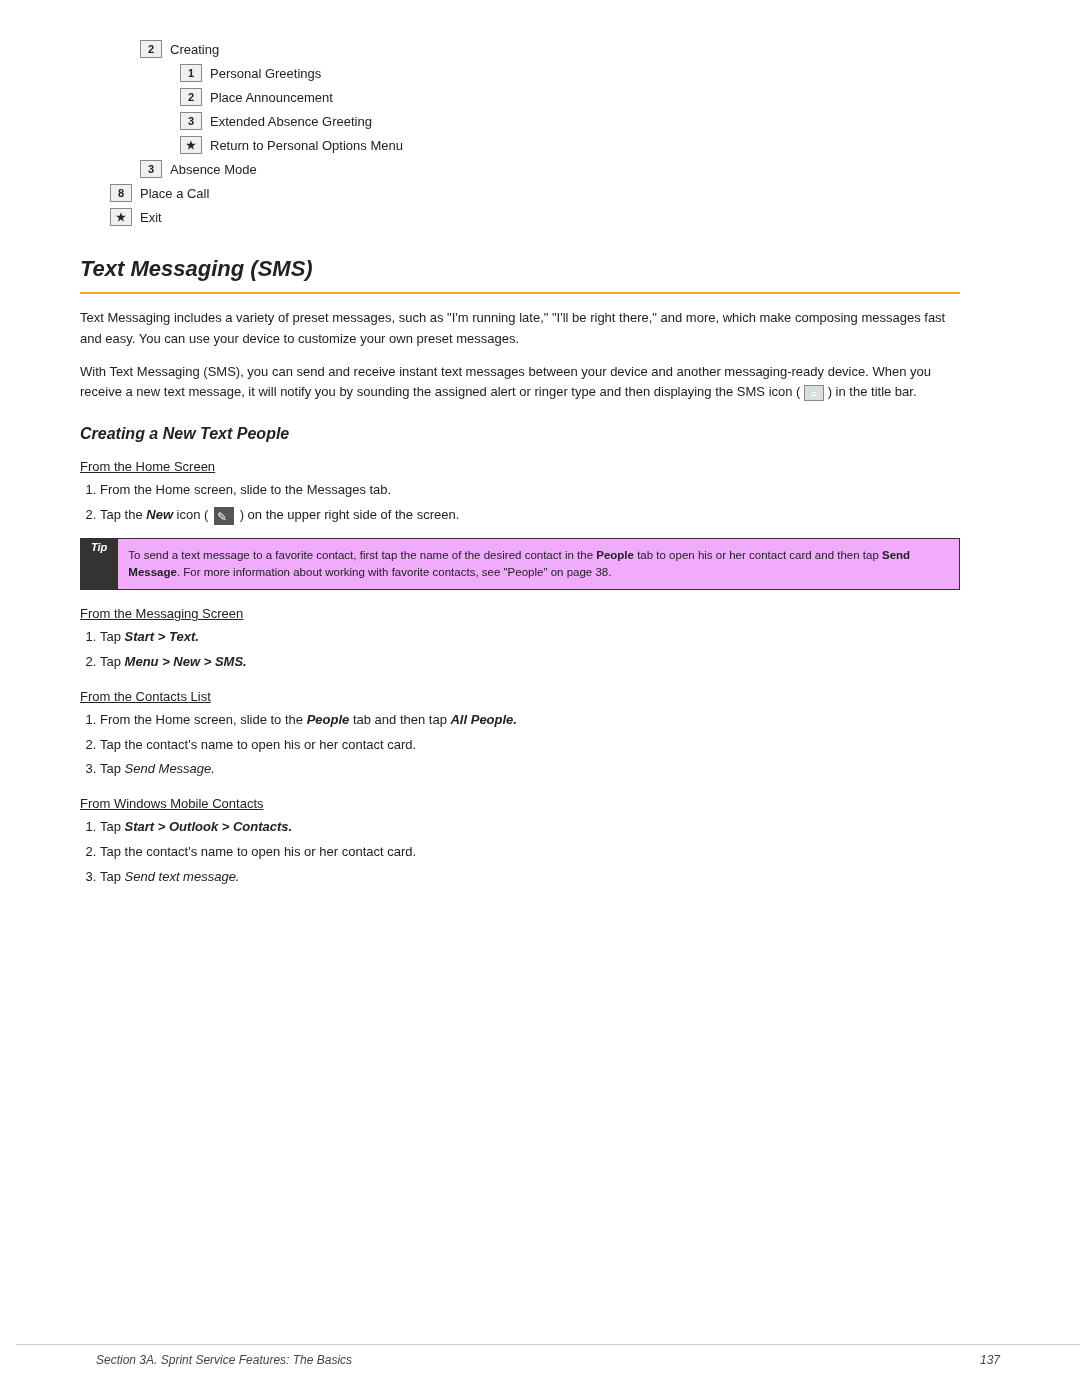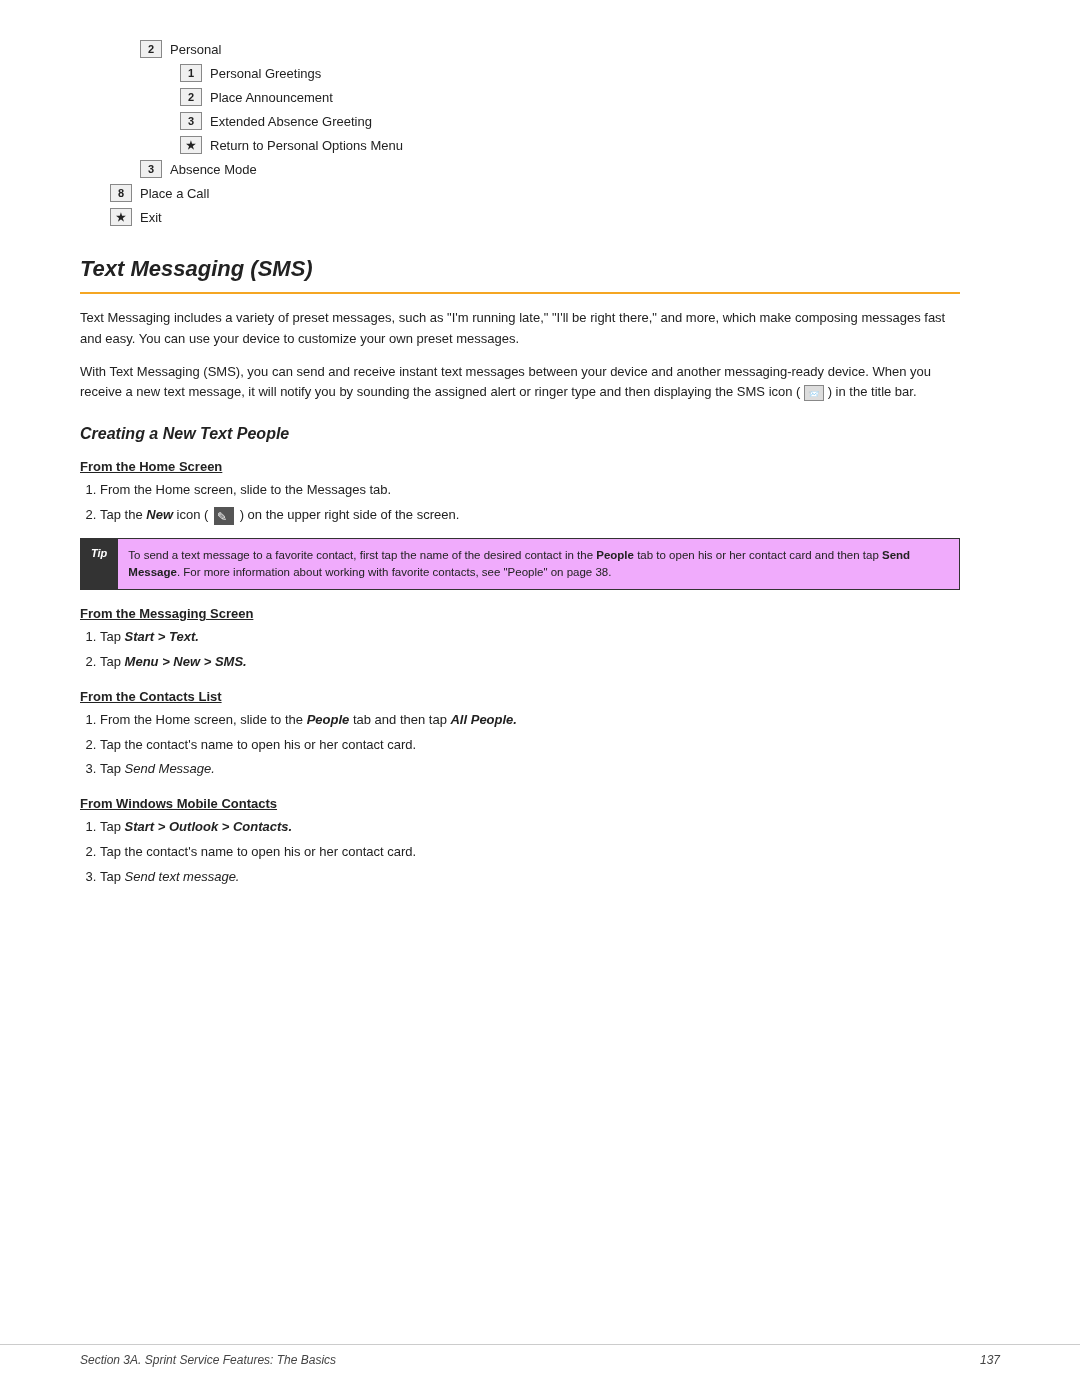--- a/index.html
+++ b/index.html
@@ -77,21 +77,21 @@
       font-size: 16px;
       font-style: italic;
       font-weight: bold;
       margin-top: 22px;
       margin-bottom: 10px;
     }
 
     
     .from-heading {
       font-size: 13px;
-      font-weight: bold;
+      font-weight: normal;
       margin-top: 16px;
       margin-bottom: 6px;
       text-decoration: underline;
     }
 
     
     .numbered-list {
       padding-left: 20px;
       margin-bottom: 8px;
     }
@@ -108,39 +108,39 @@
       border: 1px solid #333;
       background: #333;
       margin: 12px 0;
     }
     .tip-label {
       background: #333;
       color: #fff;
       font-size: 11px;
       font-style: italic;
       font-weight: bold;
-      padding: 8px 10px;
+      padding: 2px 10px;
       min-width: 32px;
       flex-shrink: 0;
     }
     .tip-content {
       background: #f0abfc;
       border-left: 1px solid #333;
       padding: 8px 10px;
       font-size: 11.5px;
       line-height: 1.5;
       color: #222;
     }
     .tip-content .bold { font-weight: bold; }
 
     
     .page-footer {
       position: absolute;
       bottom: 30px;
-      left: 0;
+      left: 16px;
       right: 0;
       display: flex;
       justify-content: flex-end;
       padding: 0 80px;
       font-size: 12px;
       font-style: italic;
       color: #444;
       border-top: 1px solid #ccc;
       padding-top: 8px;
     }
@@ -185,21 +185,21 @@
   </style>
 </head>
 <body>
 
 <div class="main-content">
 
   <div class="menu-tree">
 
     <div class="menu-item level-0">
       <span class="key-badge">2</span>
-      <span class="menu-label">Personal</span>
+      <span class="menu-label">Creating</span>
     </div>
 
     <div class="menu-item level-1">
       <span class="key-badge">1</span>
       <span class="menu-label">Personal Greetings</span>
     </div>
     <div class="menu-item level-1">
       <span class="key-badge">2</span>
       <span class="menu-label">Place Announcement</span>
     </div>

